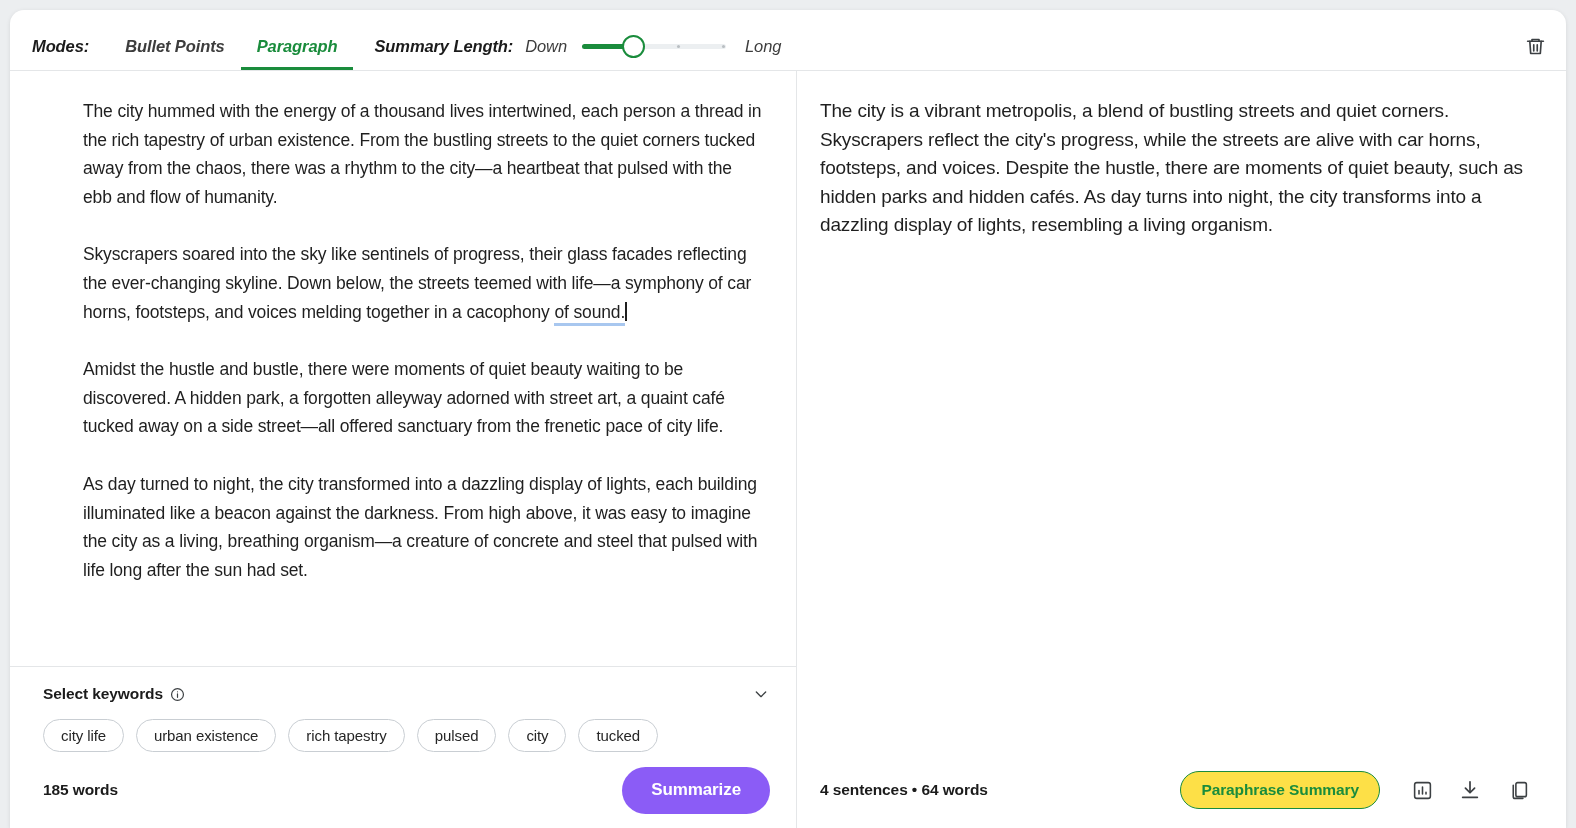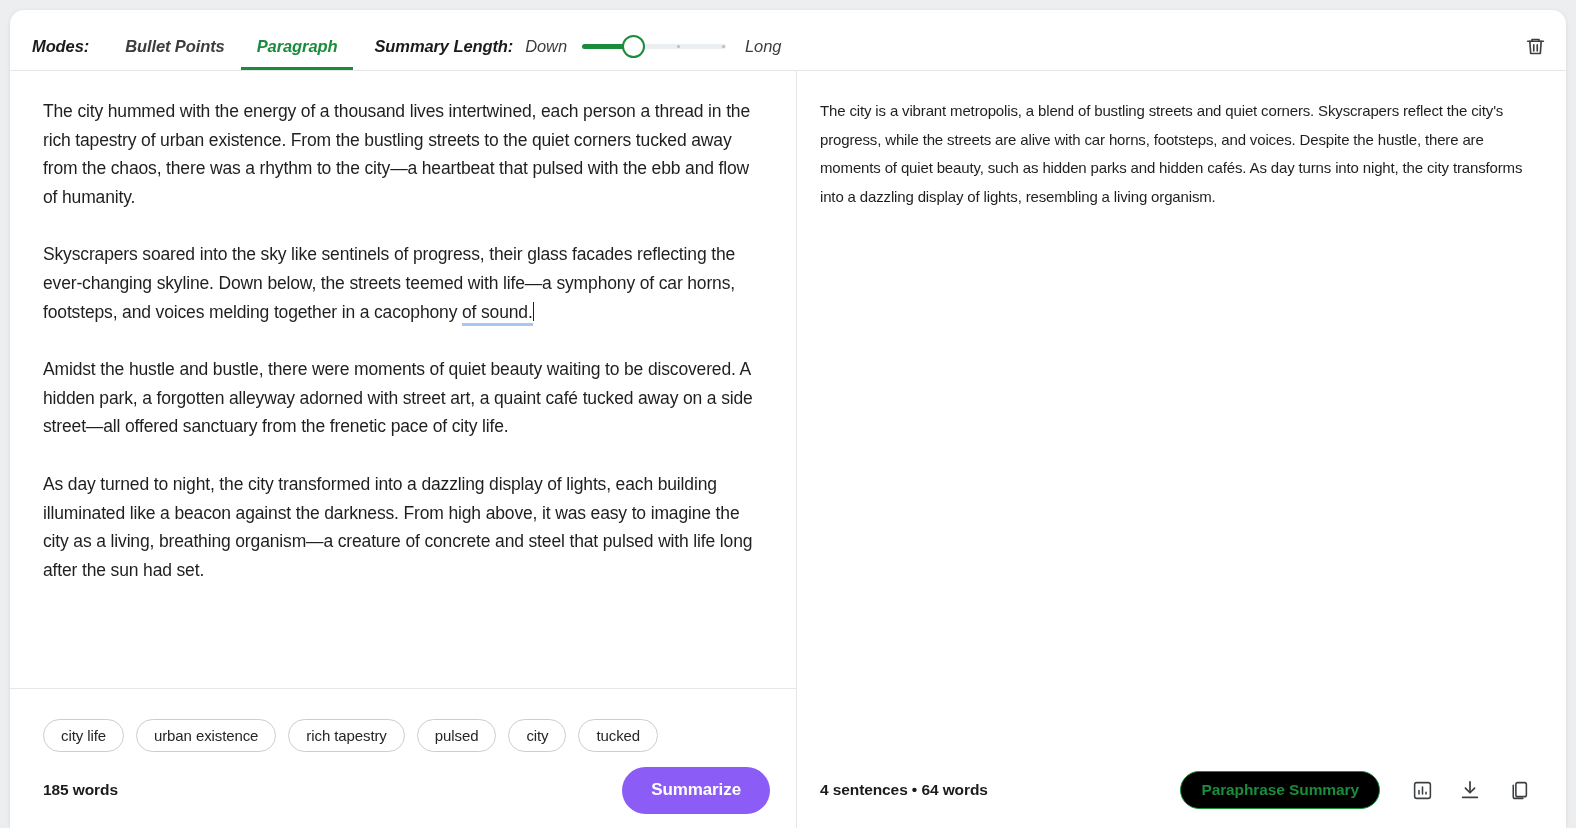--- a/index.html
+++ b/index.html
@@ -157,20 +157,21 @@
     display: flex;
     flex-direction: column;
     min-height: 0;
   }
   .editor {
     flex: 1 1 auto;
     padding: 26px 34px 10px 33px;
     overflow: hidden;
     min-height: 0;
     cursor: text;
+    margin-left: 40px;
   }
   .editor p {
     font-size: 17.5px;
     line-height: 28.6px;
     color: #1f1f1f;
     margin-bottom: 29px;
     letter-spacing: -0.15px;
   }
   .editor p:last-child { margin-bottom: 0; }
   .sugg {
@@ -272,21 +273,21 @@
     flex-direction: column;
     min-height: 0;
   }
   .summary {
     flex: 1 1 auto;
     padding: 26px 42px 10px 23px;
     overflow: hidden;
     min-height: 0;
   }
   .summary p {
-    font-size: 15px;
+    font-size: 19px;
     line-height: 28.6px;
     color: #1f1f1f;
     letter-spacing: -0.15px;
   }
   .right-footer {
     flex: 0 0 auto;
     height: 76px;
     display: flex;
     align-items: center;
     padding: 0 32px 0 23px;
@@ -296,21 +297,21 @@
     font-weight: bold;
     color: #1b1b1b;
     letter-spacing: -0.1px;
   }
   .btn-paraphrase {
     margin-left: auto;
     height: 38px;
     padding: 0 20px;
     border-radius: 20px;
     border: 1.4px solid #1a8c3c;
-    background: #000000;
+    background: #fde047;
     color: #1a8c3c;
     font-size: 15.5px;
     font-weight: bold;
     display: flex;
     align-items: center;
     cursor: pointer;
     letter-spacing: -0.1px;
     font-family: "Liberation Sans", sans-serif;
   }
   .icon-btn {
@@ -378,20 +379,35 @@
         <p>The city hummed with the energy of a thousand lives intertwined, each person a thread in the rich tapestry of urban existence. From the bustling streets to the quiet corners tucked away from the chaos, there was a rhythm to the city—a heartbeat that pulsed with the ebb and flow of humanity.</p>
 
         <p><span>Skyscrapers soared into the sky like sentinels of progress, their glass facades reflecting the ever-changing skyline. Down below, the streets teemed with life—a symphony of car horns, footsteps, and voices melding together in a cacophony </span><span class="sugg">of sound.</span><span class="caret"></span></p>
 
         <p>Amidst the hustle and bustle, there were moments of quiet beauty waiting to be discovered. A hidden park, a forgotten alleyway adorned with street art, a quaint café tucked away on a side street—all offered sanctuary from the frenetic pace of city life.</p>
 
         <p>As day turned to night, the city transformed into a dazzling display of lights, each building illuminated like a beacon against the darkness. From high above, it was easy to imagine the city as a living, breathing organism—a creature of concrete and steel that pulsed with life long after the sun had set.</p>
       </div>
 
       <div class="keywords">
+        <div class="kw-head">
+          <span class="kw-title">Select keywords</span>
+          <span class="info-icon">
+            <svg width="15" height="15" viewBox="0 0 24 24" fill="none" stroke="#3c4043" stroke-width="1.9" stroke-linecap="round">
+              <circle cx="12" cy="12" r="9.5"></circle>
+              <path d="M12 11v5.5"></path>
+              <circle cx="12" cy="7.7" r="0.9" fill="#3c4043" stroke="none"></circle>
+            </svg>
+          </span>
+          <span class="kw-collapse">
+            <svg width="16" height="16" viewBox="0 0 24 24" fill="none" stroke="#3c4043" stroke-width="2" stroke-linecap="round" stroke-linejoin="round">
+              <path d="M5 9l7 7 7-7"></path>
+            </svg>
+          </span>
+        </div>
 
         <div class="kw-chips">
           <div class="chip">
             <span>city life</span>
           </div>
           <div class="chip">
             <span>urban existence</span>
           </div>
           <div class="chip">
             <span>rich tapestry</span>

